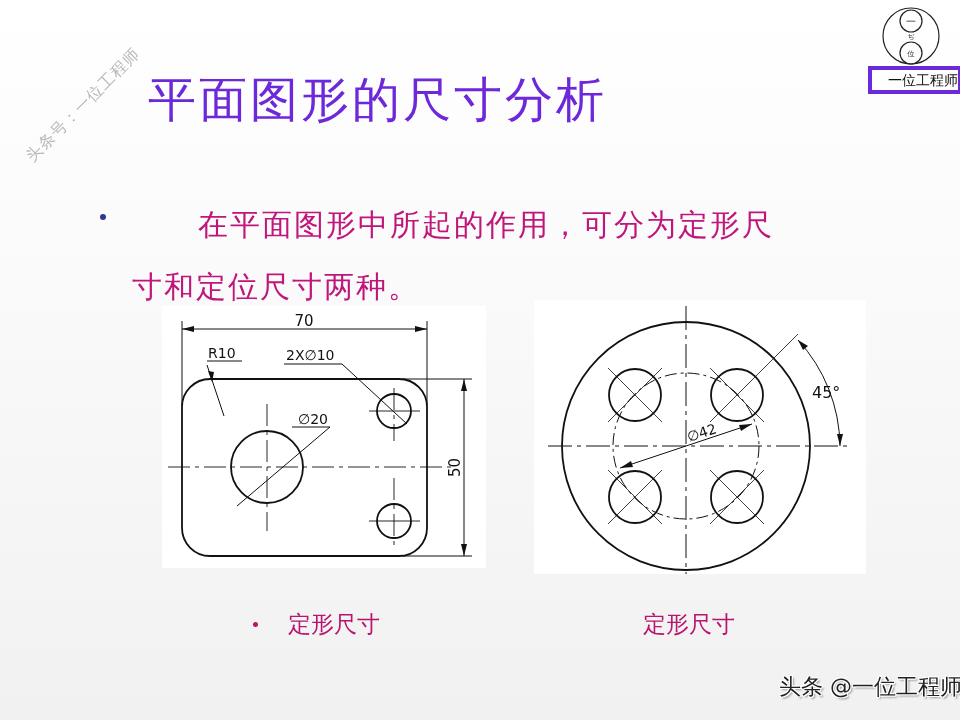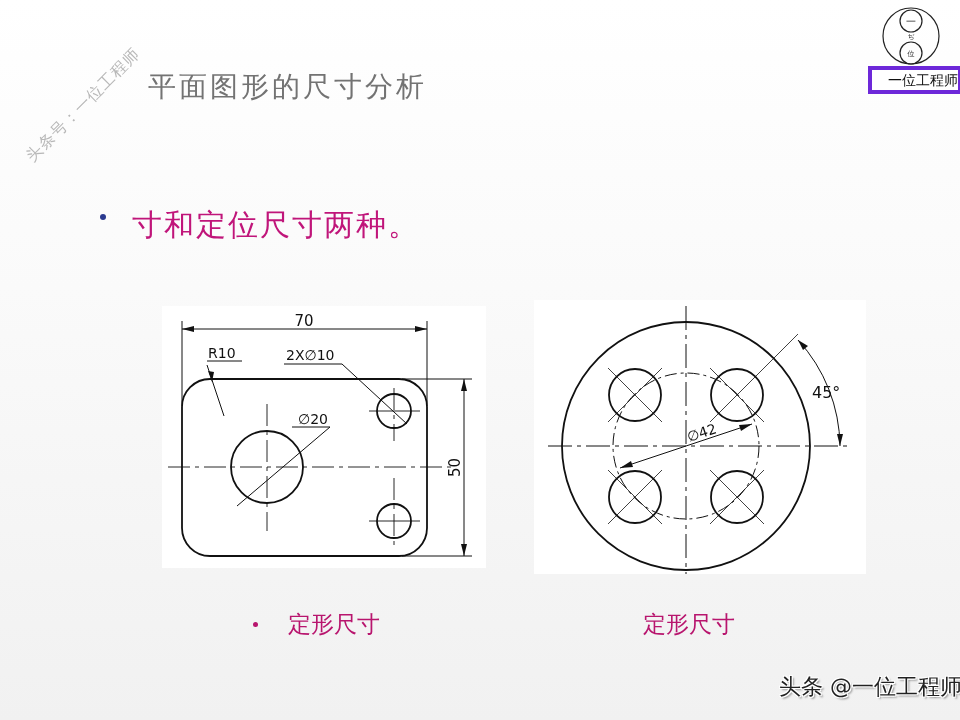--- a/index.html
+++ b/index.html
@@ -15,21 +15,21 @@
     left: 22px; top: 152px;
   }
   .logo { position: absolute; left: 866px; top: 4px; width: 90px; height: 84px; }
   .logo-label {
     position: absolute; left: 868px; top: 66px; width: 86px; height: 20px;
     border: 4px solid #6d28d9; background: #fff; font-size: 14px; line-height: 20px;
     text-align: right; color: #111; letter-spacing: 0px;
   }
   .title {
     position: absolute; left: 148px; top: 68px;
-    font-size: 28px; color: #737373; letter-spacing: 3px; white-space: nowrap;
+    font-size: 48px; color: #6d28d9; letter-spacing: 3px; white-space: nowrap;
   }
   .bullet-dot {
     position: absolute; width: 6px; height: 6px; border-radius: 50%;
   }
   .para {
     position: absolute; left: 132px; top: 194px; width: 760px;
     font-size: 30px; line-height: 62px; color: #c0157a; letter-spacing: 2px;
   }
   .para .l1 { padding-left: 66px; display: block; white-space: nowrap; }
   .para .l2 { display: block; white-space: nowrap; }
@@ -57,20 +57,21 @@
   <text x="45" y="21" font-size="10" text-anchor="middle" fill="#222">一</text>
   <text x="45" y="35" font-size="7" text-anchor="middle" fill="#222">ぢ</text>
   <text x="45" y="52" font-size="7" text-anchor="middle" fill="#222">位</text>
 </svg>
 <div class="logo-label">一位工程师</div>
 
 <div class="title">平面图形的尺寸分析</div>
 
 <div class="bullet-dot" style="left:100px; top:214px; background:#2b3a8f;"></div>
 <div class="para">
+  <span class="l1">在平面图形中所起的作用，可分为定形尺</span>
   <span class="l2">寸和定位尺寸两种。</span>
 </div>
 
 <div class="fig" style="left:162px; top:306px; width:324px; height:262px;">
   <svg width="324" height="262" viewBox="0 0 324 262">
     <g stroke="#111" fill="none">
 
       <rect x="20" y="73" width="245" height="177" rx="28" ry="28" stroke-width="1.8"></rect>
 
       <line x1="20" y1="15" x2="20" y2="100" stroke-width="1"></line>

